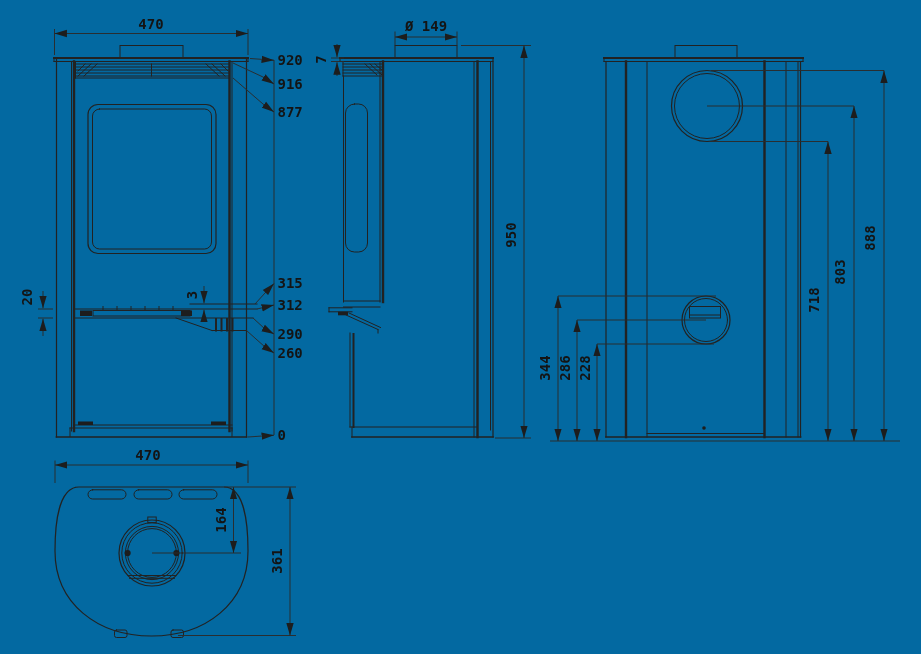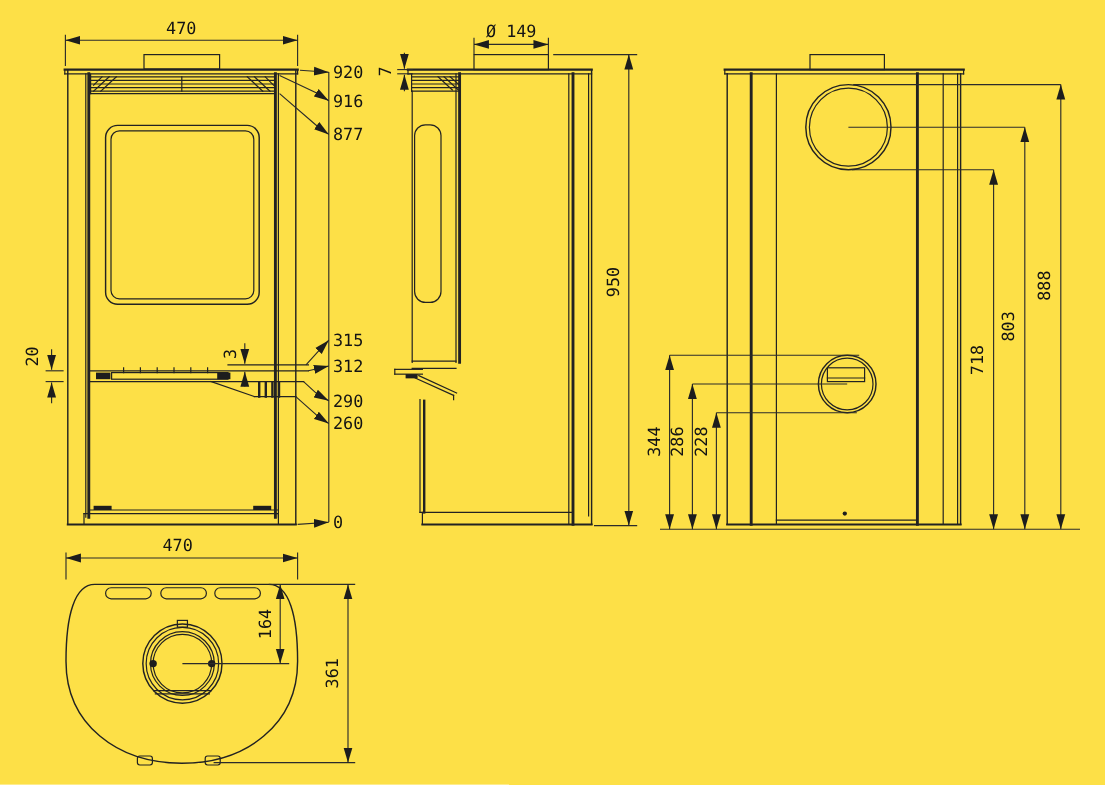--- a/index.html
+++ b/index.html
@@ -1,16 +1,16 @@
 <!DOCTYPE html>
 <html><head>
 <meta charset="utf-8">
 <style>
   html,body{margin:0;padding:0;background:#ffffff;}
-  .sheet{position:relative;width:921px;height:654px;background:#fde047;overflow:hidden;}
+  .sheet{position:relative;width:921px;height:654px;background:#0369a1;overflow:hidden;font-weight:bold;}
   svg{display:block;}
   .ln{stroke:#222222;fill:none;stroke-width:1;stroke-linecap:square;}
   .w12{stroke-width:1.2;}
   .w16{stroke-width:1.7;}
   .w2{stroke-width:2;}
   .w3{stroke-width:2.4;}
   .dim{stroke:#2b2b2b;fill:none;stroke-width:0.95;stroke-linecap:butt;}
   .fil{fill:#1d1d1d;stroke:none;}
   text.t{font-family:"DejaVu Sans Mono","Liberation Mono",monospace;font-size:14px;fill:#141414;stroke:none;}
 </style>

